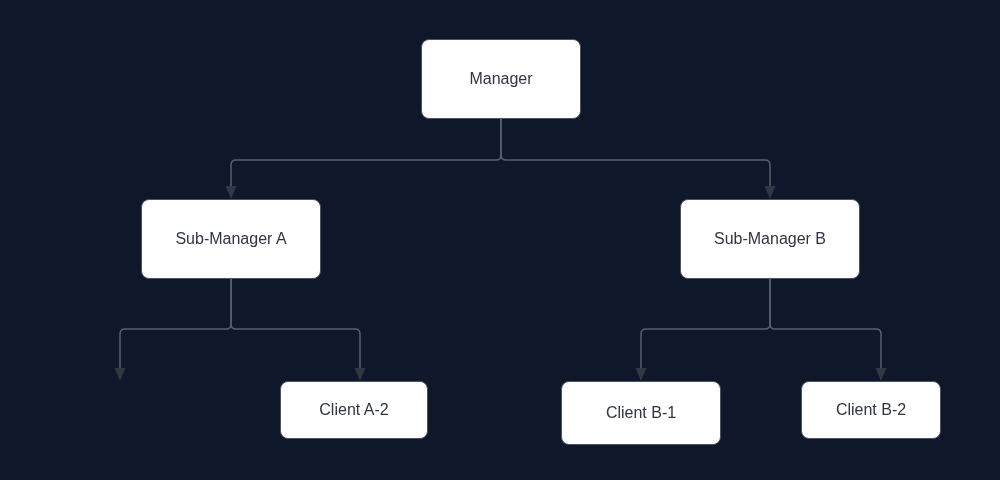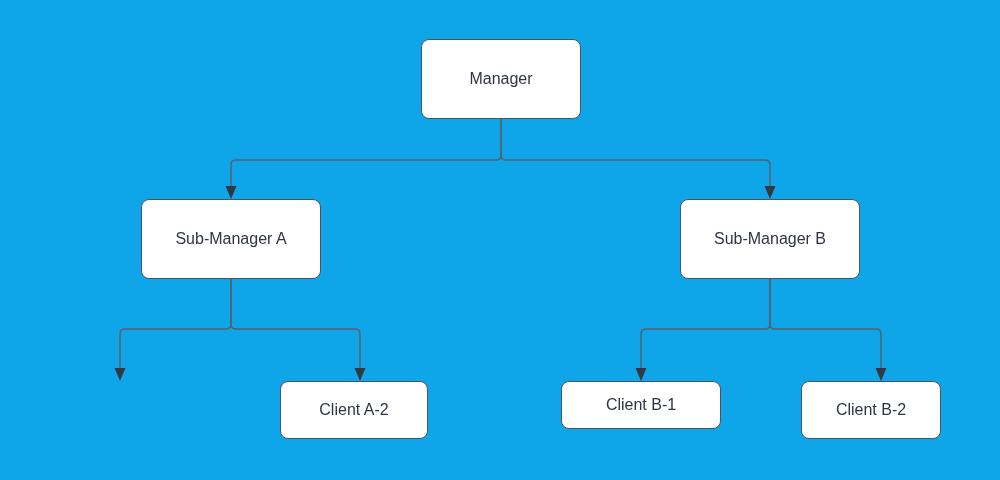--- a/index.html
+++ b/index.html
@@ -4,21 +4,21 @@
 <style>
   html, body {
     margin: 0;
     padding: 0;
     background: #ffffff;
   }
   .canvas {
     position: relative;
     width: 1000px;
     height: 480px;
-    background: #0ea5e9;
+    background: #0f172a;
     font-family: "Liberation Sans", sans-serif;
     overflow: hidden;
   }
   .connectors {
     position: absolute;
     left: 0;
     top: 0;
     width: 1000px;
     height: 480px;
   }
@@ -83,21 +83,21 @@
 
   <div class="node" style="left:680px; top:199px; width:180px; height:80px;">
     <span>Sub-Manager B</span>
   </div>
 
 
   <div class="node" style="left:280px; top:381px; width:148px; height:58px;">
     <span>Client A-2</span>
   </div>
 
-  <div class="node" style="left:561px; top:381px; width:160px; height:48px;">
+  <div class="node" style="left:561px; top:381px; width:160px; height:64px;">
     <span>Client B-1</span>
   </div>
 
   <div class="node" style="left:801px; top:381px; width:140px; height:58px;">
     <span>Client B-2</span>
   </div>
 
 </div>
 
 </body></html>

